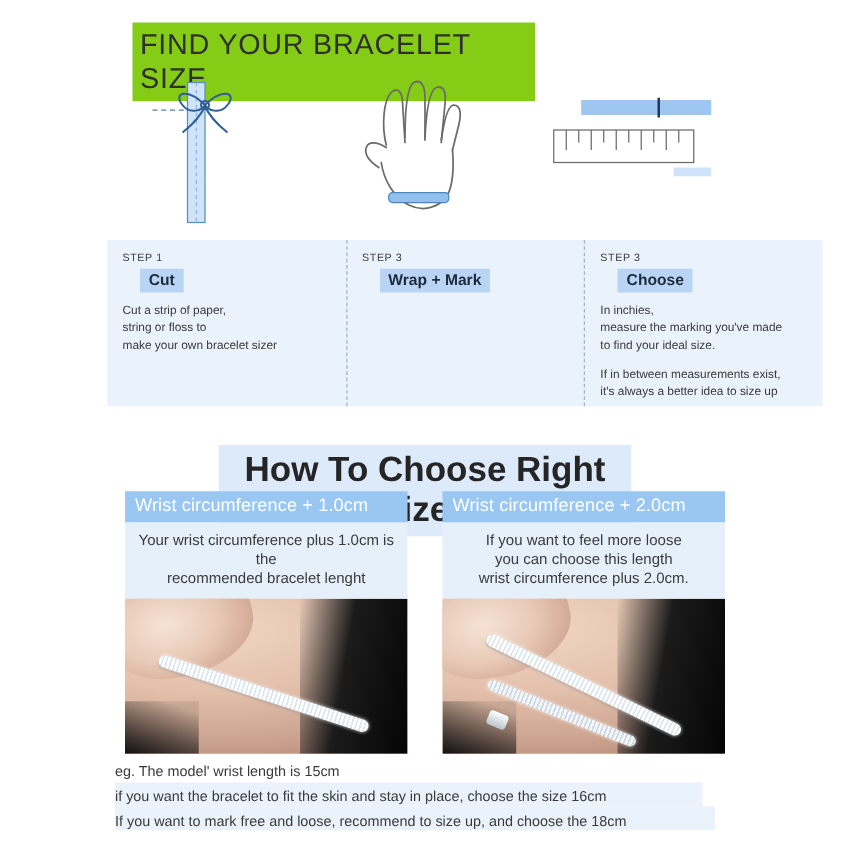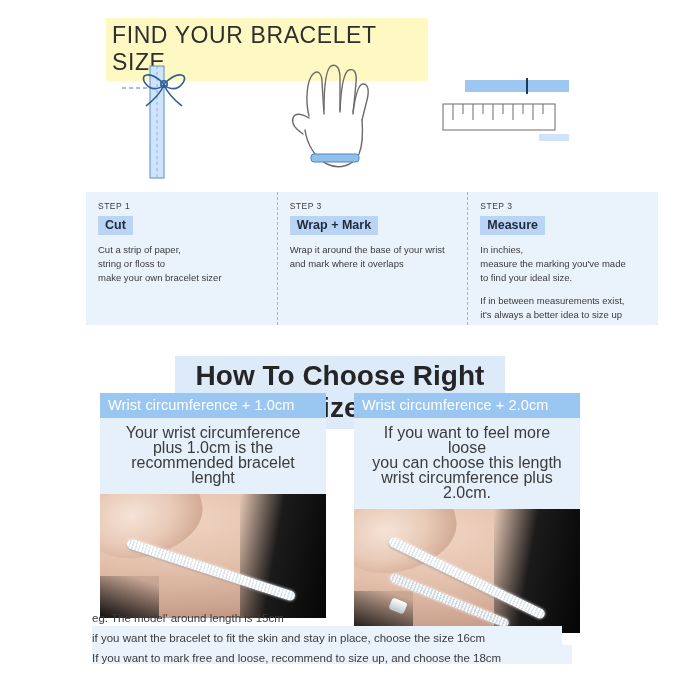--- a/index.html
+++ b/index.html
@@ -16,21 +16,21 @@
   .page { position: relative; width: 681px; height: 680px; }
 
   
   .main-title {
     position: absolute;
     left: 106px;
     top: 18px;
     font-size: 23px;
     letter-spacing: 0.6px;
     color: #2f2f2f;
-    background: #fef9c3;
+    background: #84cc16;
     padding: 4px 8px 5px 6px;
     font-weight: 400;
     width: 322px;
   }
 
   
   .illus-row {
     position: absolute;
     left: 86px;
     top: 58px;
@@ -65,20 +65,21 @@
     margin-bottom: 4px;
   }
   .step-label {
     display: inline-block;
     background: #b9d4f4;
     color: #1d2b3a;
     font-weight: bold;
     font-size: 12.5px;
     padding: 2px 7px 3px 7px;
     margin-bottom: 8px;
+    margin-left: 14px;
   }
   .step-body {
     font-size: 9.5px;
     line-height: 14px;
     color: #3a3a3a;
   }
   .step-body p { margin: 0 0 9px 0; }
 
   
   .sub-title {
@@ -107,21 +108,21 @@
   .card { width: 226px; }
   .card-head {
     background: #9ac7f2;
     color: #ffffff;
     font-size: 14.5px;
     padding: 4px 8px 5px 8px;
     letter-spacing: 0.1px;
   }
   .card-note {
     background: #e6f0fb;
-    font-size: 16px;
+    font-size: 12px;
     line-height: 15px;
     color: #3b3b3b;
     text-align: center;
     padding: 7px 10px 9px 10px;
     min-height: 54px;
   }
   .card-note span { display: block; }
 
   
   .photo {
@@ -258,29 +259,25 @@
       <div class="step-body">
         <p style="white-space: pre-line">Cut a strip of paper,
 string or floss to
 make your own bracelet sizer</p>
       </div>
     </div>
 
     <div class="step-col">
       <div class="step-kicker">STEP 3</div>
       <div class="step-label">Wrap + Mark</div>
-      <div class="step-body">
-        <p style="white-space: pre-line">Wrap it around the base of your wrist
-and mark where it overlaps</p>
-      </div>
     </div>
 
     <div class="step-col">
       <div class="step-kicker">STEP 3</div>
-      <div class="step-label">Measure</div>
+      <div class="step-label">Choose</div>
       <div class="step-body">
         <p style="white-space: pre-line">In inchies,
 measure the marking you've made
 to find your ideal size.</p>
         <p style="white-space: pre-line">If in between measurements exist,
 it's always a better idea to size up</p>
       </div>
     </div>
   </div>
 
@@ -319,18 +316,18 @@
         <div class="bracelet2"></div>
         <div class="clasp"></div>
       </div>
     </div>
   </div>
 
   <div class="footer-strip" style="left:92px; top:626px; width:470px;"></div>
   <div class="footer-strip" style="left:92px; top:645px; width:480px;"></div>
 
   <div class="footer">
-    <div>eg. The model' around length is 15cm</div>
+    <div>eg. The model' wrist length is 15cm</div>
     <div>if you want the bracelet to fit the skin and stay in place, choose the size  16cm</div>
     <div>If you want to mark free and loose, recommend to size up, and choose the 18cm</div>
   </div>
 
 </div>
 
 </body></html>

